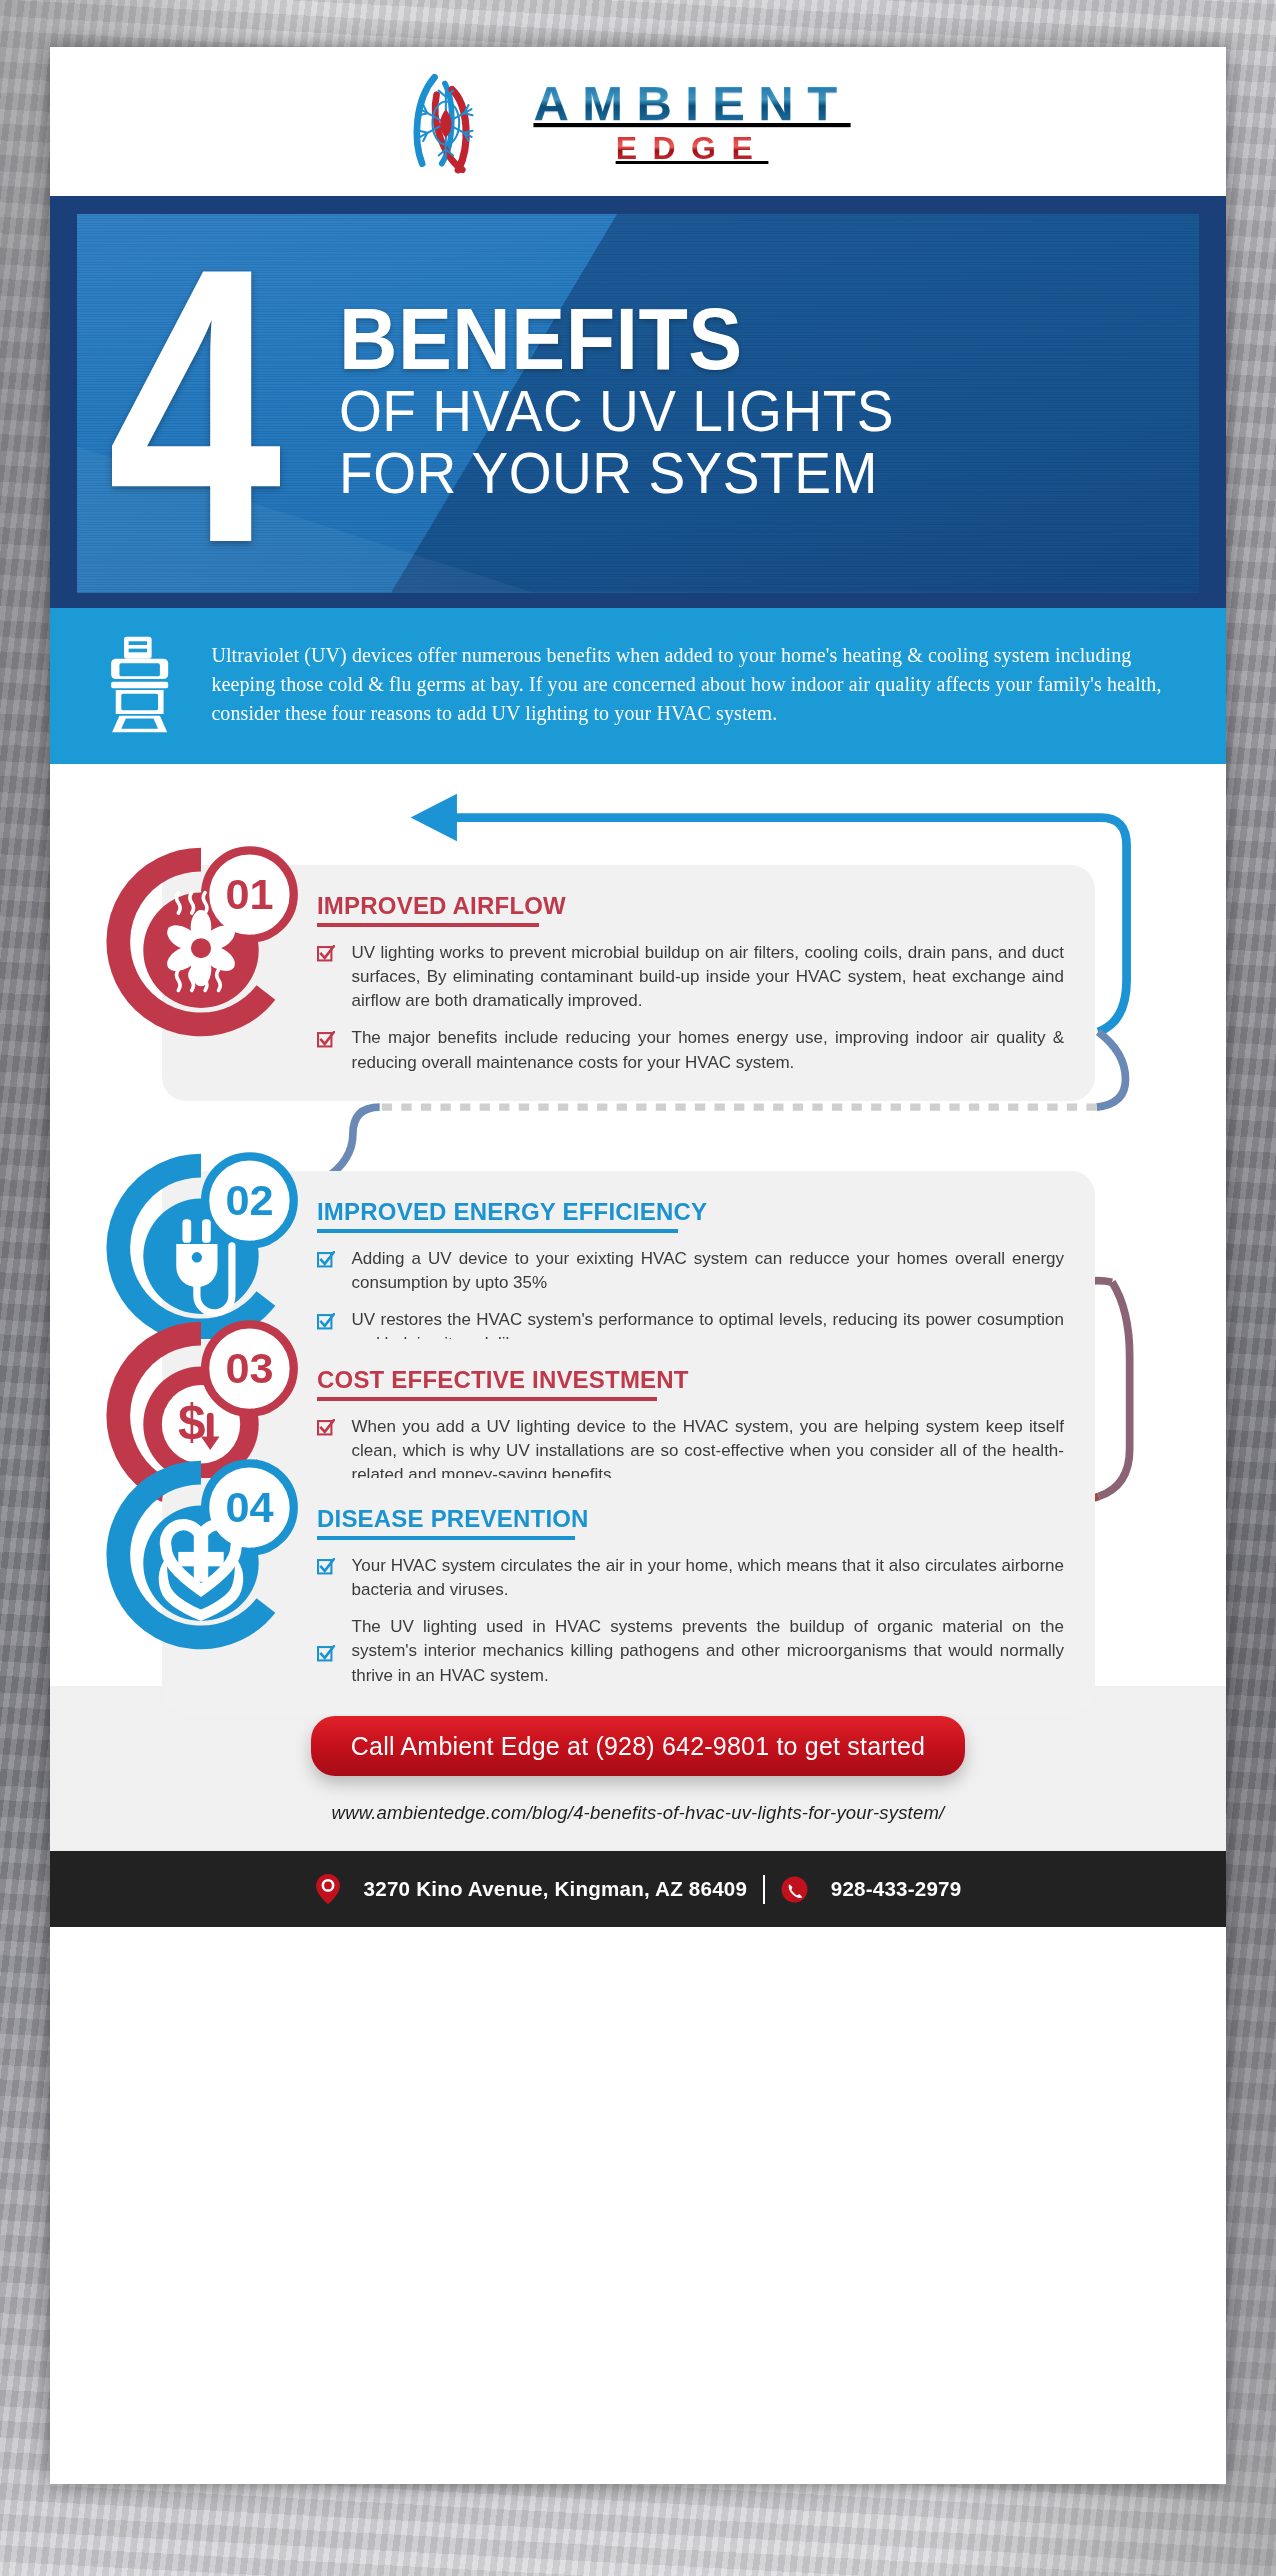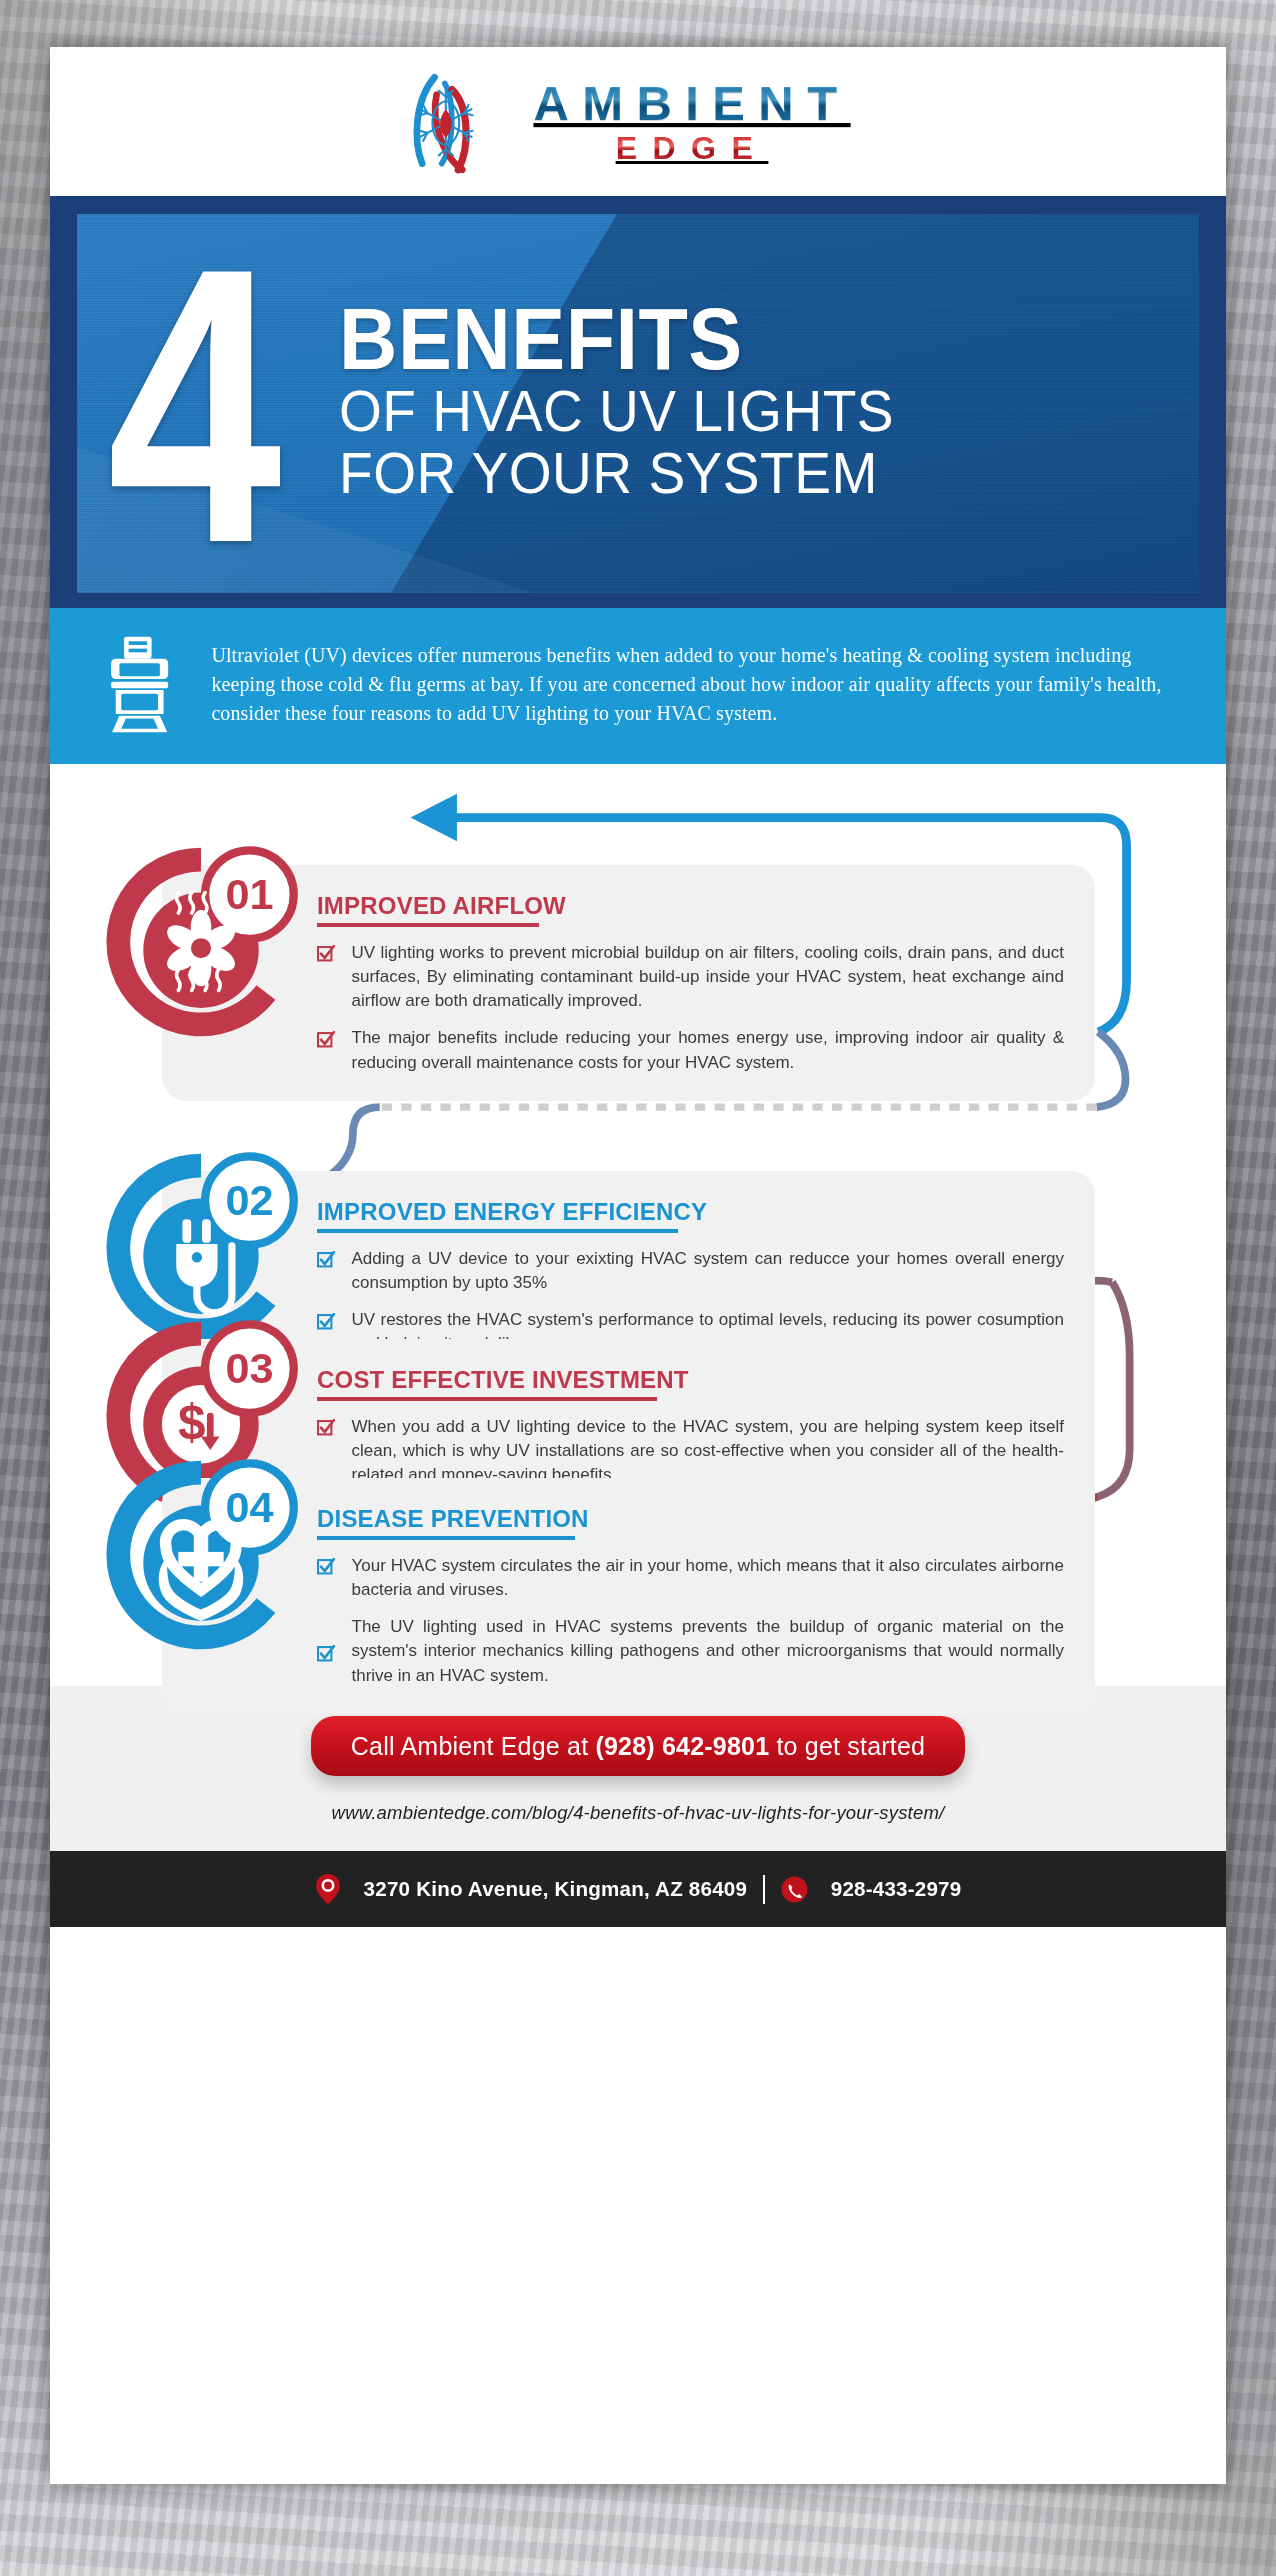--- a/index.html
+++ b/index.html
@@ -110,21 +110,21 @@
   .footer{background:#f0f0f0;padding:30px 57px 27px 57px;text-align:center;}
   .f-lead{font-size:21px;line-height:1.35;color:#1d1d1d;margin:0 0 27px 0;}
   .cta{
     display:inline-block;
     background:linear-gradient(180deg,#e02129 0%,#c4101c 52%,#a50c16 100%);
     color:#fff;font-size:25px;font-weight:normal;
     padding:15.5px 40px;border-radius:24px;
     box-shadow:0 8.2px 15.5px rgba(0,0,0,.22);
     letter-spacing:0.2px;
   }
-  .cta b{font-weight:bold;}
+  .cta b{font-weight:normal;}
   .f-url{font-size:18.5px;font-style:italic;color:#1d1d1d;margin:26px 0 0 0;letter-spacing:0.2px;}
 
   .addr-bar{background:#222222;height:76px;display:flex;align-items:center;justify-content:center;gap:15.5px;}
   .addr-item{display:flex;align-items:center;gap:23px;color:#fff;font-size:20.6px;font-weight:bold;letter-spacing:0.2px;}
   .pin{width:26px;height:32px;flex:none;}
   .ph{width:27px;height:27px;flex:none;}
   .divider{width:2.6px;height:29px;background:#fff;}
 </style>
 </head>
 <body>

